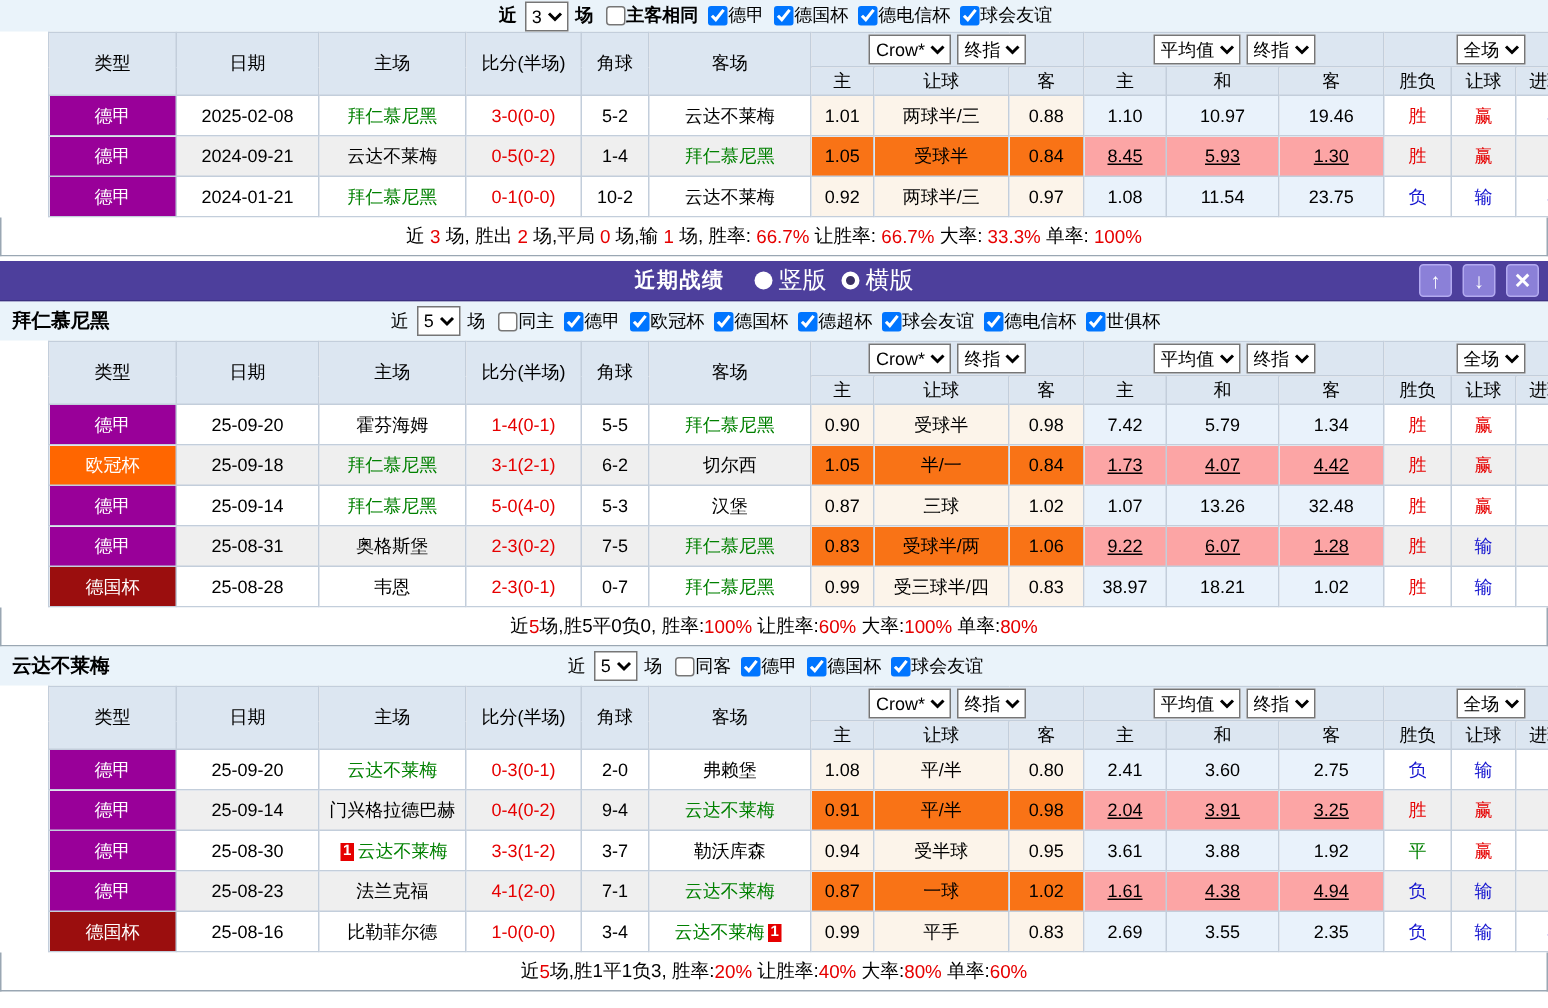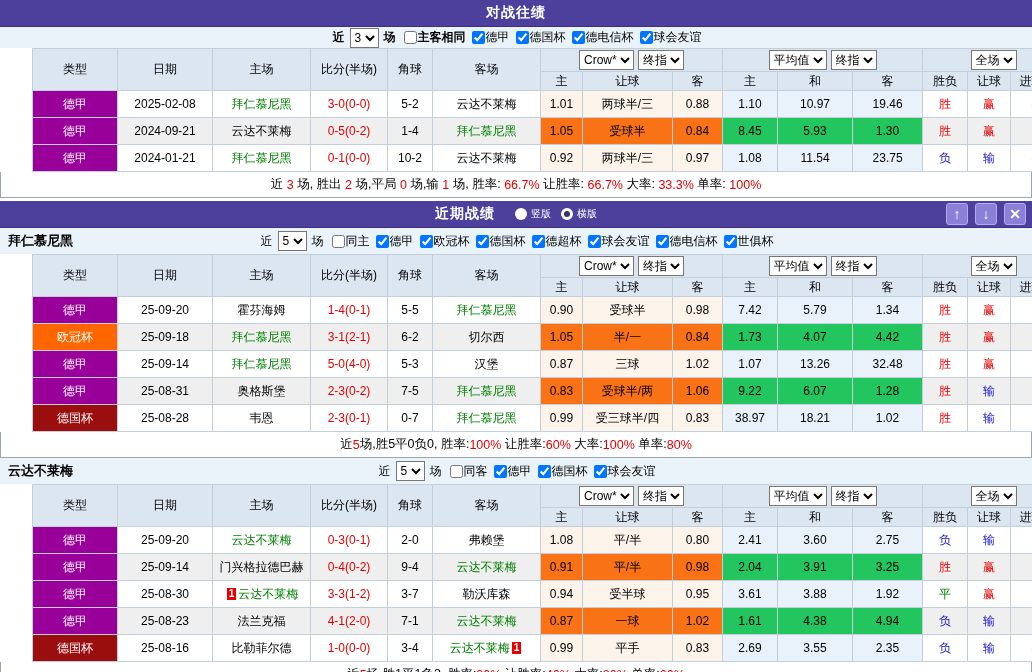--- a/index.html
+++ b/index.html
@@ -1,20 +1,20 @@
 <!DOCTYPE html>
 <html><head>
 <meta charset="utf-8">
 <style>
   *{box-sizing:border-box;}
   html,body{margin:0;padding:0;}
   body{width:1032px;height:672px;overflow:hidden;background:#fff;font-family:"Liberation Sans",sans-serif;color:#000;}
   .titlebar{position:relative;height:27px;background:#4d3f9c;display:flex;align-items:center;justify-content:center;border-bottom:1px solid #3c3180;}
   .titlebar-text{color:#fff;font-weight:bold;font-size:14px;letter-spacing:1px;}
-  .radio-group{display:inline-flex;align-items:center;margin-left:10px;color:#fff;font-size:10px;}
+  .radio-group{display:inline-flex;align-items:center;margin-left:10px;color:#fff;font-size:16px;}
   .radio-item{display:inline-flex;align-items:center;margin-left:10px;cursor:pointer;}
   .rdo{display:inline-block;width:12px;height:12px;border-radius:50%;background:#fff;margin-right:4px;}
   .rdo.off{width:12px;height:12px;border:3px solid #fff;background:#3a3064;}
   .winbtns{position:absolute;right:6px;top:2px;display:flex;gap:7px;}
   .winbtn{width:22px;height:22px;background:#8b80d8;border:1px solid #b3aaf0;color:#fff;font-weight:bold;text-align:center;line-height:20px;font-size:14px;border-radius:3px;cursor:pointer;}
   .filterbar{position:relative;height:21px;background:#eaf3fa;display:flex;align-items:center;justify-content:center;font-size:12px;}
   .filterbar.teamf{height:26px;}
   .teamname{position:absolute;left:8px;font-weight:bold;font-size:13px;}
   .fcenter{display:inline-flex;align-items:center;gap:3px;white-space:nowrap;}
   .flabel{font-weight:bold;margin:0 2px;}
@@ -30,37 +30,34 @@
   .grid thead tr:first-child th.groupth{height:23px;}
   .grid thead tr:last-child th{height:19px;}
   .groupth select{margin:0 2px;}
   .grid tbody td{height:27px;}
   tr.alt td{background:#efefef;}
   td.type{color:#fff;}
   td.score{color:#e60000;text-align:center;}
   td.o{background:#fcf4ea;}
   td.a{background:#e9f2fb;}
   tr.alt td.o{background:#f97316;}
-  tr.alt td.a{background:#22c55e;}
+  tr.alt td.a{background:#fca5a5;text-decoration:underline;}
   .tn.main{color:#008000;}
   td.res{font-weight:normal;}
   .red{color:#e60000;}
   .blue{color:#1414cf;}
   .green{color:#008000;}
   .rc{display:inline-block;background:#e60000;color:#fff;font-size:10px;line-height:12px;padding:0 2px;font-weight:bold;margin:0 2px;vertical-align:1px;}
   .summary{height:26px;border:1px solid #9aa7b3;border-top:0;display:flex;align-items:center;justify-content:center;font-size:12.5px;background:#fff;white-space:pre;}
   .gap{height:3px;background:#fff;}
 </style>
 </head>
 <body>
 
 <div class="page">
-  <div class="titlebar">
-    <span class="titlebar-text">对战往绩</span>
-  </div>
   <div class="filterbar" id="h2h-filter">
       <span class="fcenter">
         <span class="flabel">近</span>
         <select class="hsel"><option>3</option></select>
         <span class="flabel">场</span>
         <label class="checkitem">
           <input type="checkbox" style="">
           <span class="cb-label bold">主客相同</span>
         </label>
         <label class="checkitem">

